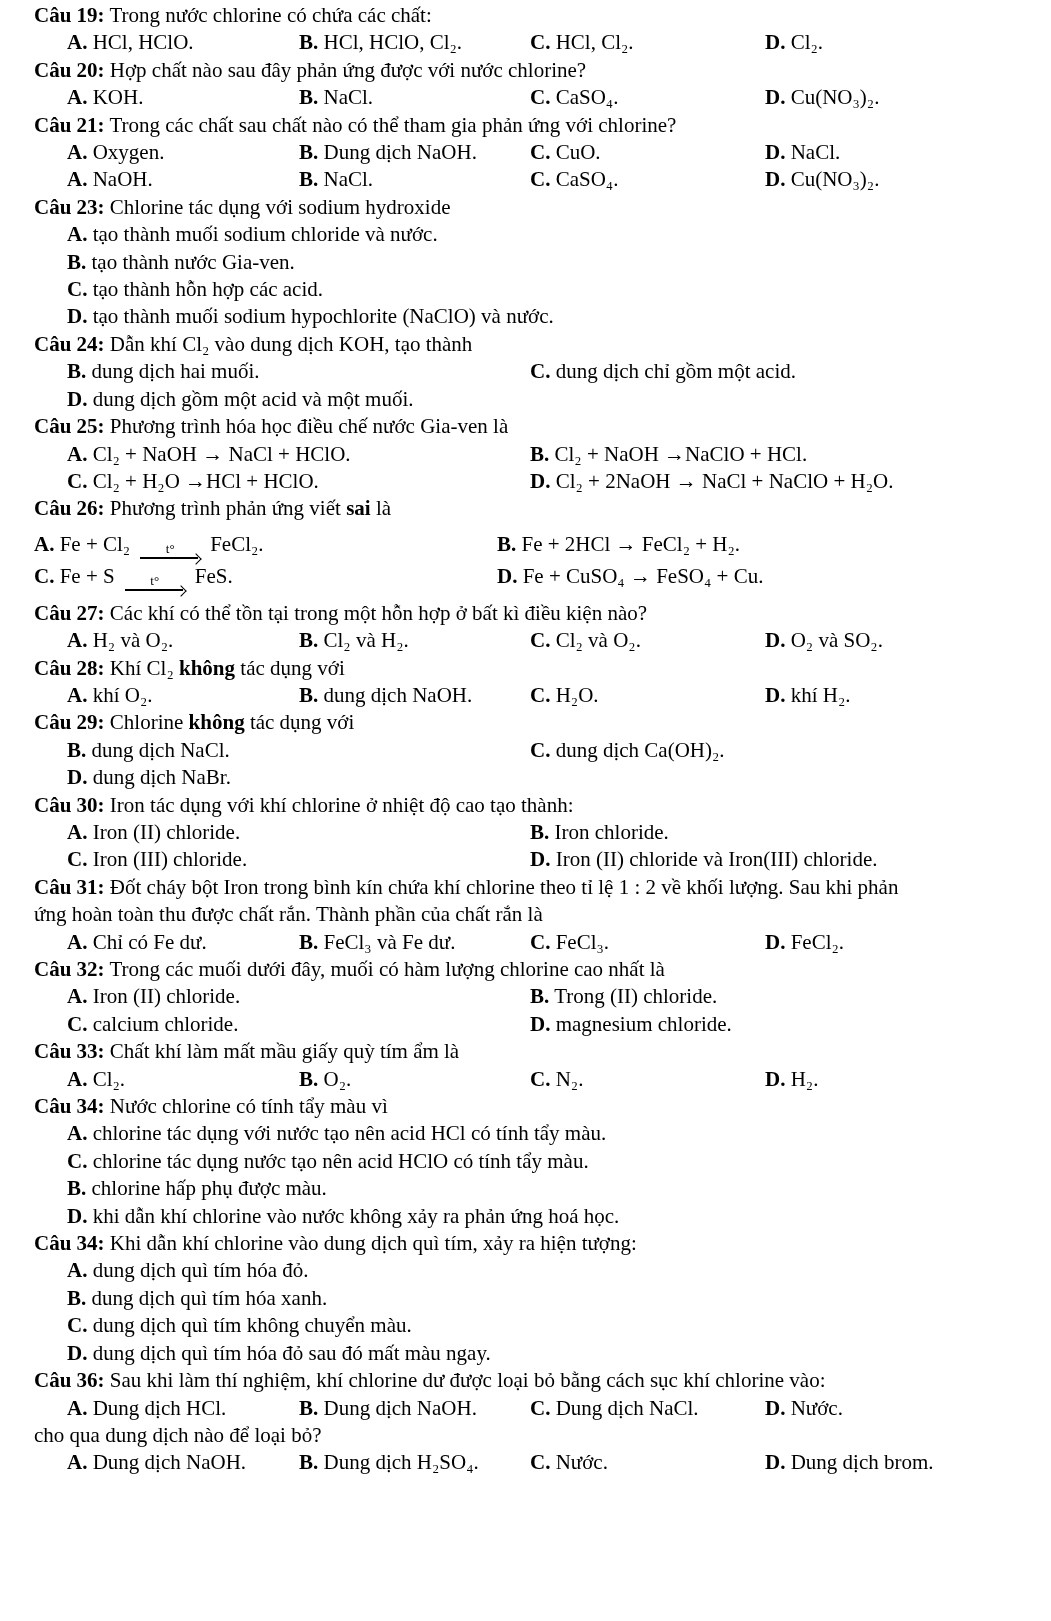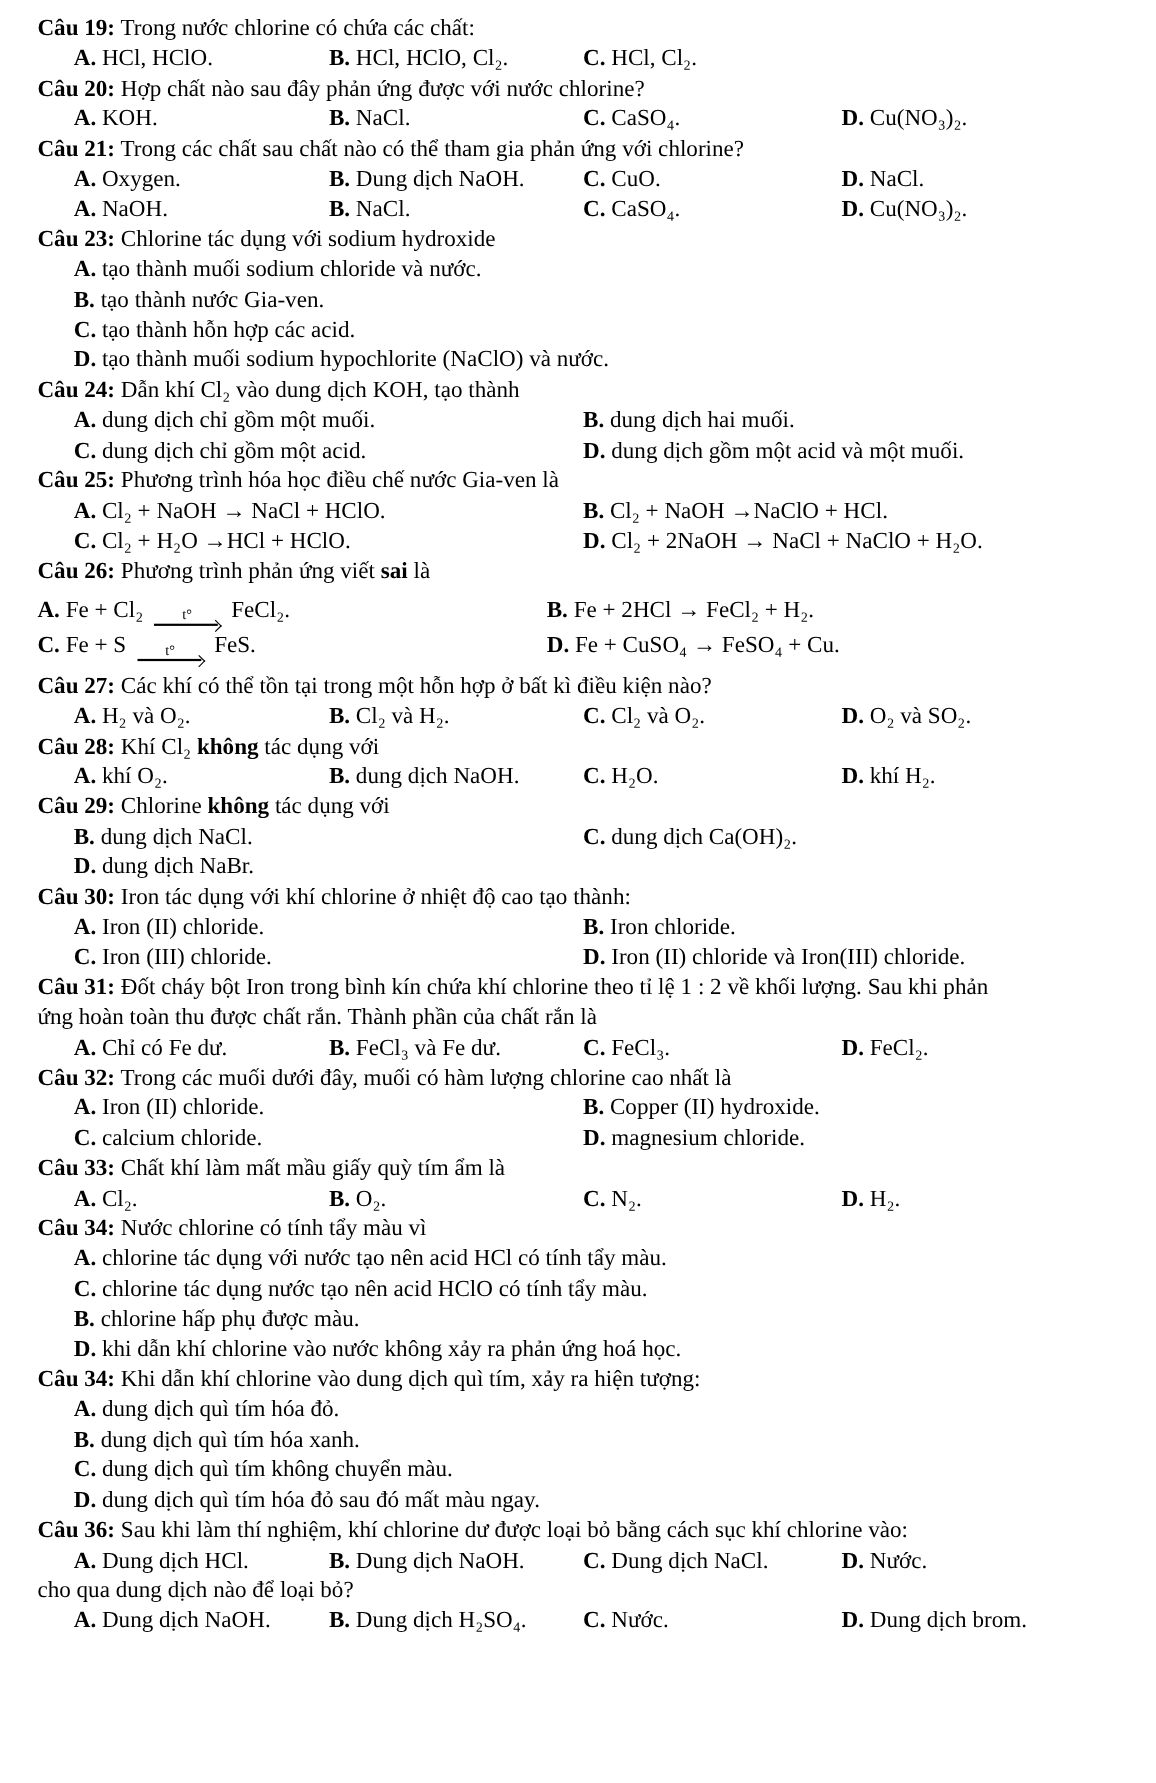--- a/index.html
+++ b/index.html
@@ -1,18 +1,18 @@
 <!DOCTYPE html>
 <html><head>
 <meta charset="utf-8">
 <style>
   html,body{margin:0;padding:0}
   body{width:1051px;height:1621px;background:#ffffff;color:#000000;
        font-family:"Liberation Serif","DejaVu Serif",serif;font-size:21px;line-height:27.4px;}
-  .doc{padding:12px 22px 0 34px;}
+  .doc{padding:2px 22px 0 34px;}
   b{font-weight:bold}
   .qh{white-space:nowrap}
   .opts{padding-left:33px}
   .row4{display:grid;grid-template-columns:232px 231px 235px auto}
   .row2{display:grid;grid-template-columns:463px auto}
   .stack .opt{display:block}
   .opt{white-space:nowrap}
   .tall{padding:8px 0 5px}
   
   .rxn{display:inline-flex;flex-direction:column;align-items:center;margin:0 10px;vertical-align:-2px}
@@ -26,20 +26,21 @@
 <body>
 
 <div class="doc">
 
   <section>
     <div class="qh"><b>Câu 19:</b> <span>Trong nước chlorine có chứa các chất:</span></div>
     <div class="opts row4">
       <span class="opt"><b>A.</b> <span>HCl, HClO.</span></span>
       <span class="opt"><b>B.</b> <span>HCl, HClO, Cl₂.</span></span>
       <span class="opt"><b>C.</b> <span>HCl, Cl₂.</span></span>
+      <span class="opt"><b>D.</b> <span>Cl₂.</span></span>
     </div>
   </section>
 
   <section>
     <div class="qh"><b>Câu 20:</b> <span>Hợp chất nào sau đây phản ứng được với nước chlorine?</span></div>
     <div class="opts row4">
       <span class="opt"><b>A.</b> <span>KOH.</span></span>
       <span class="opt"><b>B.</b> <span>NaCl.</span></span>
       <span class="opt"><b>C.</b> <span>CaSO₄.</span></span>
       <span class="opt"><b>D.</b> <span>Cu(NO₃)₂.</span></span>
@@ -71,21 +72,20 @@
       <span class="opt"><b>A.</b> <span>tạo thành muối sodium chloride và nước.</span></span>
       <span class="opt"><b>B.</b> <span>tạo thành nước Gia-ven.</span></span>
       <span class="opt"><b>C.</b> <span>tạo thành hỗn hợp các acid.</span></span>
       <span class="opt"><b>D.</b> <span>tạo thành muối sodium hypochlorite (NaClO) và nước.</span></span>
     </div>
   </section>
 
   <section>
     <div class="qh"><b>Câu 24:</b> <span>Dẫn khí Cl₂ vào dung dịch KOH, tạo thành</span></div>
     <div class="opts row2">
-      <span class="opt"><b>A.</b> <span>dung dịch chỉ gồm một muối.</span></span>
       <span class="opt"><b>B.</b> <span>dung dịch hai muối.</span></span>
       <span class="opt"><b>C.</b> <span>dung dịch chỉ gồm một acid.</span></span>
       <span class="opt"><b>D.</b> <span>dung dịch gồm một acid và một muối.</span></span>
     </div>
   </section>
 
   <section>
     <div class="qh"><b>Câu 25:</b> <span>Phương trình hóa học điều chế nước Gia-ven là</span></div>
     <div class="opts row2">
       <span class="opt"><b>A.</b> <span>Cl₂ + NaOH → NaCl + HClO.</span></span>
@@ -158,21 +158,21 @@
       <span class="opt"><b>B.</b> <span>FeCl₃ và Fe dư.</span></span>
       <span class="opt"><b>C.</b> <span>FeCl₃.</span></span>
       <span class="opt"><b>D.</b> <span>FeCl₂.</span></span>
     </div>
   </section>
 
   <section>
     <div class="qh"><b>Câu 32:</b> <span>Trong các muối dưới đây, muối có hàm lượng chlorine cao nhất là</span></div>
     <div class="opts row2">
       <span class="opt"><b>A.</b> <span>Iron (II) chloride.</span></span>
-      <span class="opt"><b>B.</b> <span>Copper (II) hydroxide.</span></span>
+      <span class="opt"><b>B.</b> <span>Trong (II) chloride.</span></span>
       <span class="opt"><b>C.</b> <span>calcium chloride.</span></span>
       <span class="opt"><b>D.</b> <span>magnesium chloride.</span></span>
     </div>
   </section>
 
   <section>
     <div class="qh"><b>Câu 33:</b> <span>Chất khí làm mất mầu giấy quỳ tím ẩm là</span></div>
     <div class="opts row4">
       <span class="opt"><b>A.</b> <span>Cl₂.</span></span>
       <span class="opt"><b>B.</b> <span>O₂.</span></span>

